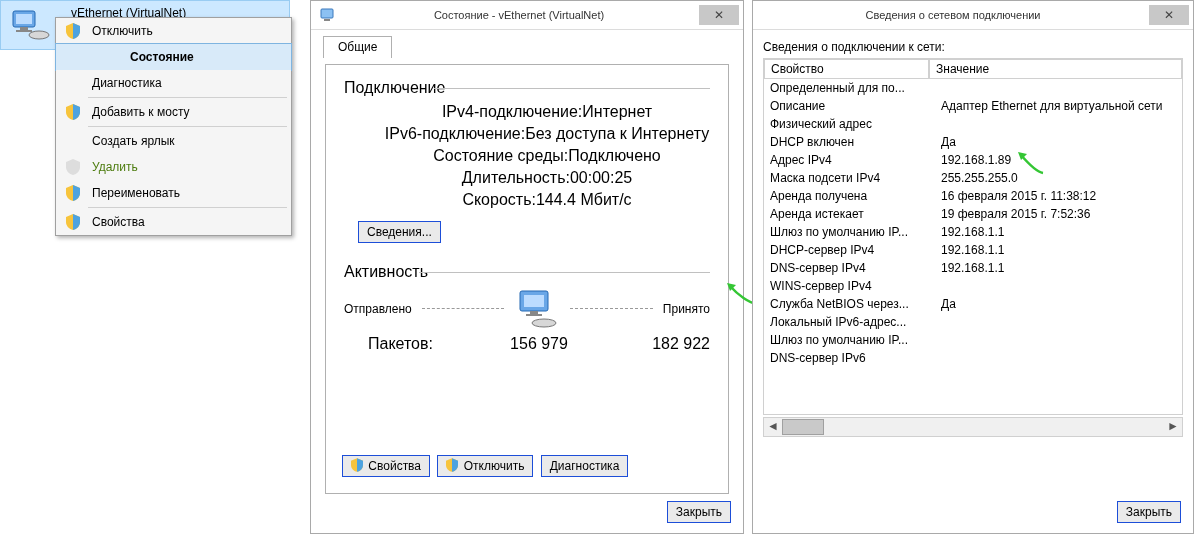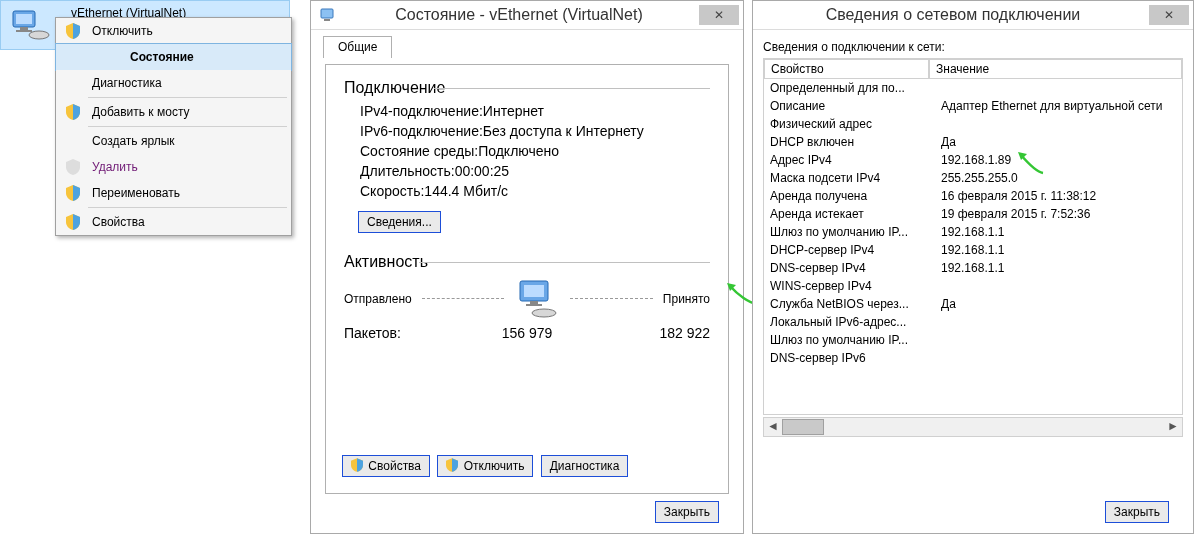--- a/index.html
+++ b/index.html
@@ -49,21 +49,21 @@
     padding:0 10px;
     background:#f5f5f5;
     position:relative;
   }
   .menu-item.hover{
     background:#d8eaf9;
     border:1px solid #7eb4e0;
     margin:-1px;
     padding-left:48px;
   }
-  .menu-item.disabled{color:#701a75;}
+  .menu-item.disabled{color:#4d7c0f;}
   .menu-sep{height:3px; position:relative; background:#f5f5f5;}
   .menu-sep::after{
     content:"";
     position:absolute;
     left:32px; right:4px; top:1px;
     height:1px;
     background:#d0d0d0;
   }
   .mi-icon{
     width:16px;height:16px;margin-right:10px;
@@ -86,21 +86,21 @@
     background:#fff;
     border-bottom:1px solid #dcdcdc;
     display:flex;
     align-items:center;
     padding:0 4px;
     color:#333;
   }
   .titlebar .ttl{
     flex:1;
     text-align:center;
-    font-size:16px;
+    font-size:11px;
   }
   .title-icon{
     width:16px;height:16px;margin:0 4px;
   }
   .close-btn{
     width:40px;height:20px;
     background:#c8c8c8;
     color:#444;
     text-align:center;
     font-family:sans-serif;
@@ -140,23 +140,24 @@
     position:absolute;
     top:50%;
     height:1px;
     background:#c0c0c0;
     right:0;
   }
   .gl-conn::after{left:90px;}
   .gl-act::after{left:75px;}
   .kv{
     display:flex;
-    justify-content:flex-start;
+    justify-content:center;
     padding:2px 0 2px 16px;
-    font-size:14px;
+    font-size:16px;
+    margin-left:24px;
   }
   .btn{
     display:inline-block;
     background:#eaeaea;
     border:1px solid #1d4ed8;
     padding:2px 8px;
     margin:2px;
     font-size:12px;
     height:22px;
     line-height:16px;
@@ -180,21 +181,21 @@
     border-top:1px dashed #999;
     margin:0 10px;
   }
   .pc-icon{width:46px;height:40px;}
   .btn-row{
     position:absolute;
     bottom:14px; left:14px;
   }
   .win-bottom-btn{
     position:absolute;
-    bottom:8px; right:22px;
+    bottom:8px; right:10px;
   }
   
   .details-window .content{padding:10px;}
   .dw-caption{font-size:12px; margin-bottom:4px;}
   .dw-table{
     border:1px solid #d0d0d0;
     height:355px;
     overflow:hidden;
     position:relative;
   }

